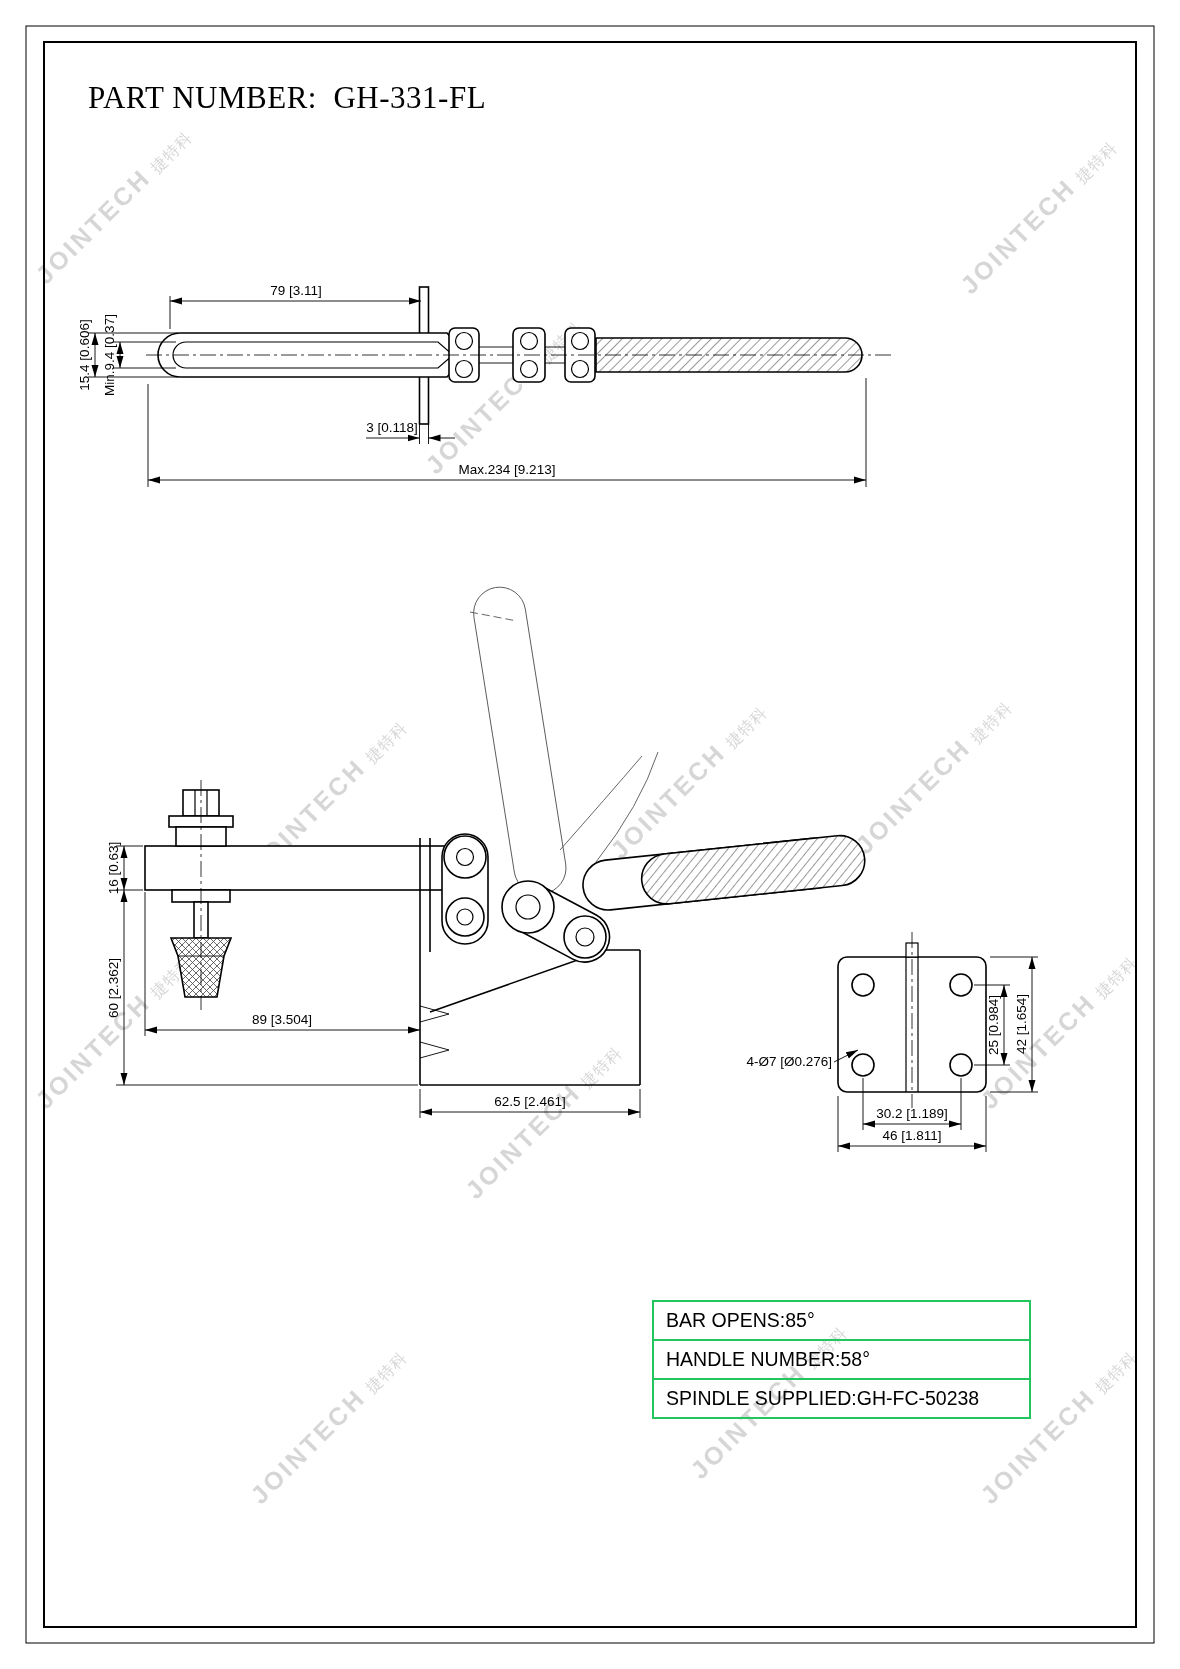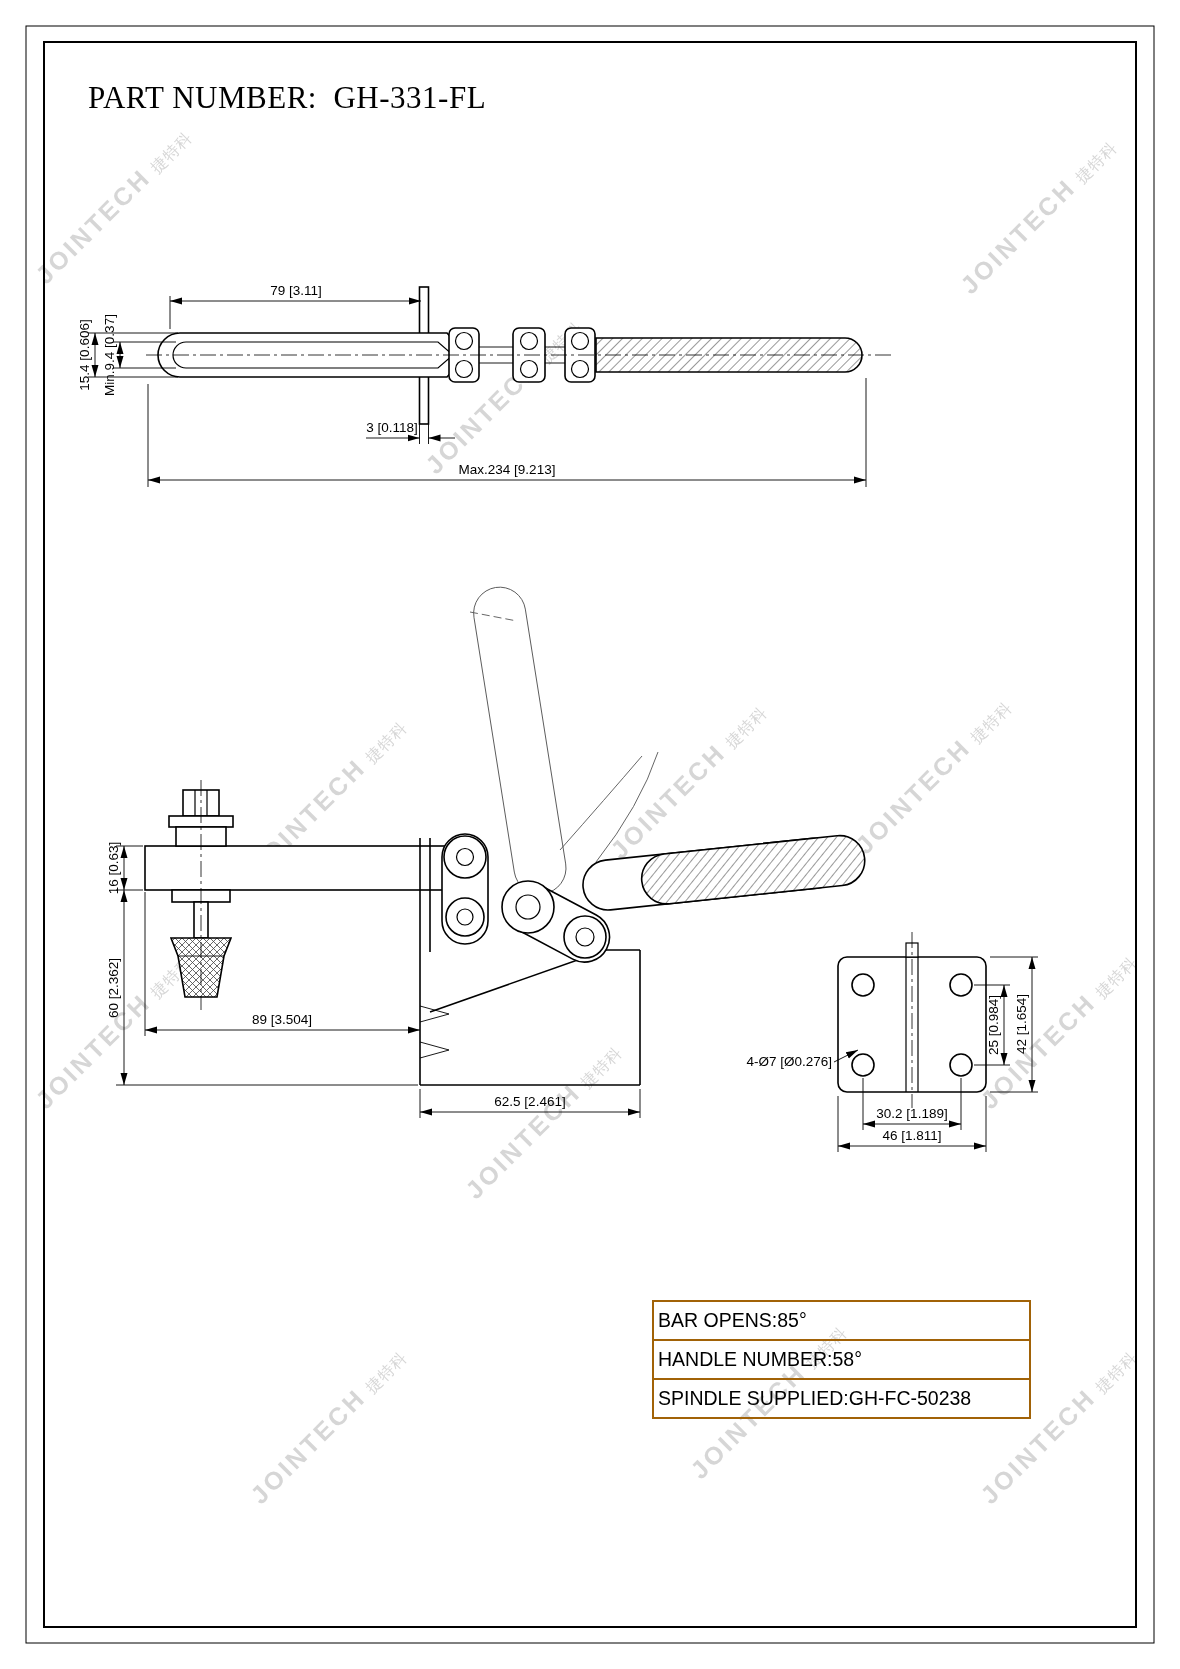--- a/index.html
+++ b/index.html
@@ -27,22 +27,22 @@
   text.dim { font-family:"Liberation Sans", sans-serif; font-size:13.5px; fill:#000; }
   
   #title {
     position:absolute; left:88px; top:80px; z-index:3;
     font-family:"Liberation Serif", serif; font-size:31px; color:#000;
     letter-spacing:0.5px; white-space:pre;
   }
   
   #spec { position:absolute; left:652px; top:1300px; width:379px; z-index:3; }
   .spec-row {
-    height:41px; border:2px solid #a16207; margin-top:-2px; line-height:37px;
-    padding-left:4px; font-size:19.5px; color:#000; background:transparent;
+    height:41px; border:2px solid #22c55e; margin-top:-2px; line-height:37px;
+    padding-left:12px; font-size:19.5px; color:#000; background:transparent;
   }
   .spec-row:first-child { margin-top:0; }
 </style>
 </head>
 <body>
 
 <div id="page">
 
   <div class="wm" style="left:40px;top:265px"><span>JOINTECH</span><span class="cjk">捷特科</span></div>
   <div class="wm" style="left:430px;top:455px"><span>JOINTECH</span><span class="cjk">捷特科</span></div>

